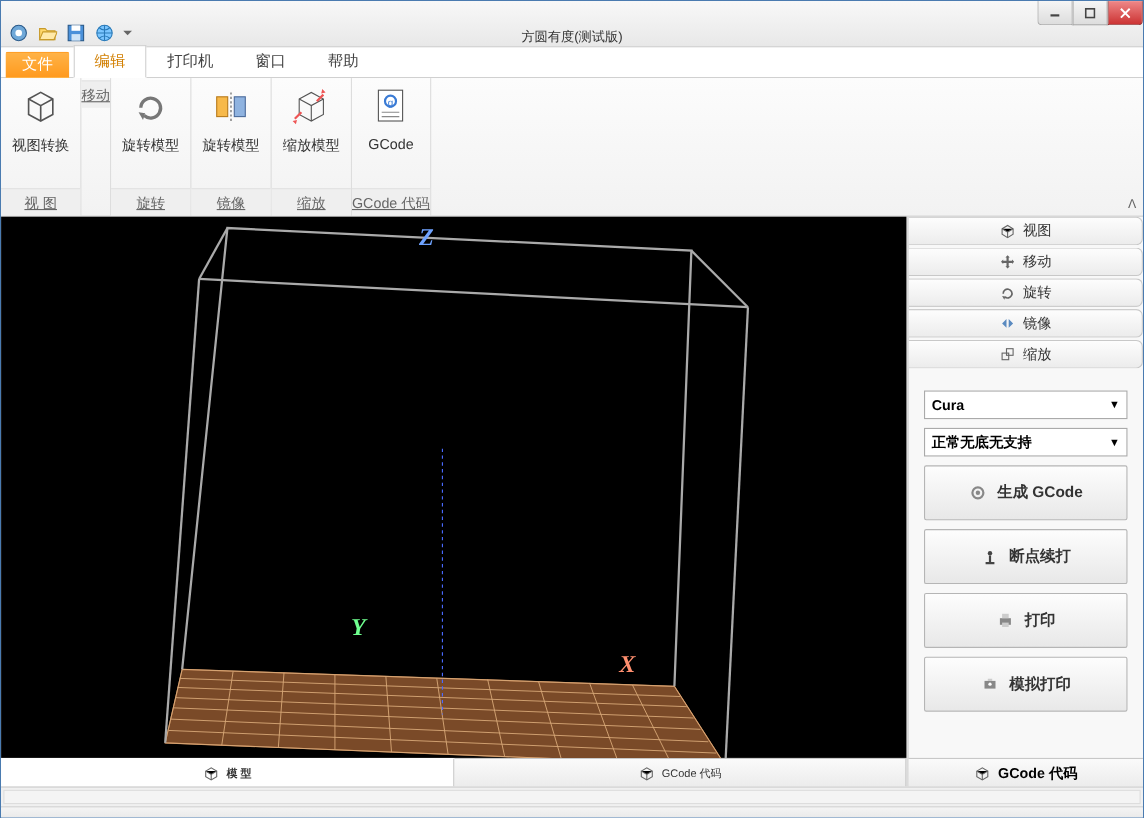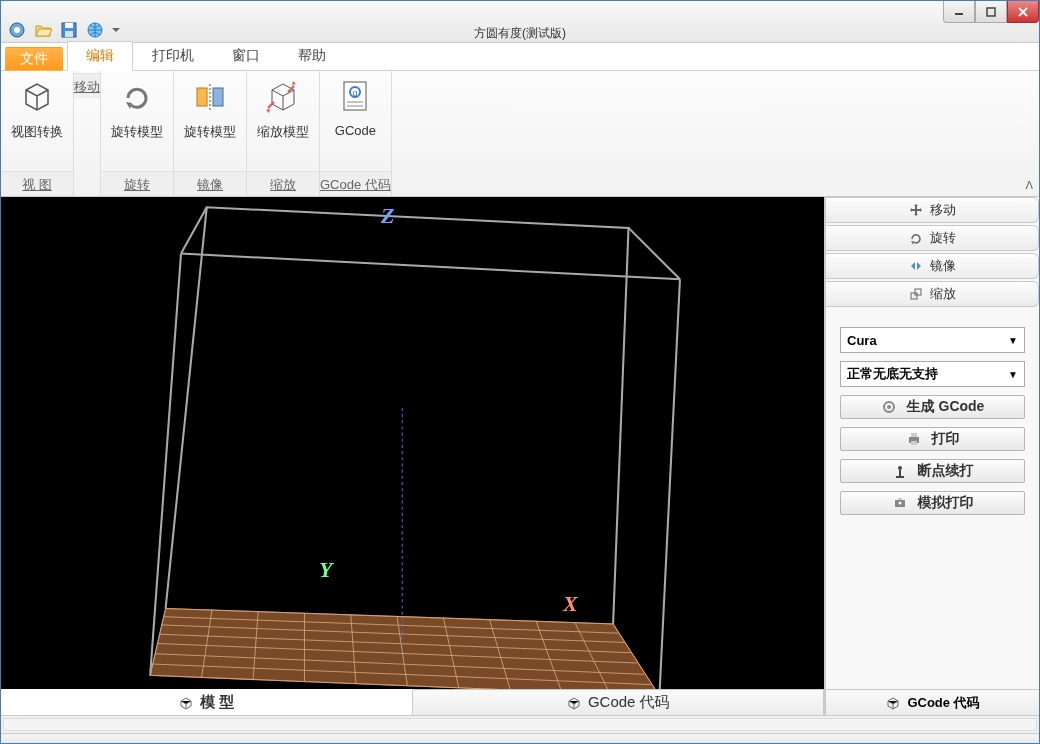--- a/index.html
+++ b/index.html
@@ -38,30 +38,30 @@
 .viewport-wrap { flex: 1; display: flex; flex-direction: column; min-width: 0; border-right: 1px solid #ccc; }
 .viewport { flex: 1; background: #000; position: relative; overflow: hidden; }
 .viewport svg { position: absolute; inset: 0; }
 .axis-label { position: absolute; font-size: 22px; font-style: italic; font-family: "Times New Roman", serif; font-weight: bold; }
 .axis-z { color: #6fa3ff; left: 380px; top: 6px; }
 .axis-y { color: #6fff8f; left: 318px; top: 360px; }
 .axis-x { color: #ff8f6f; left: 562px; top: 394px; }
 
 
 .bottom-tabs { height: 26px; background: linear-gradient(#fafafa,#ececec); border-top: 1px solid #c8c8c8; display: flex; align-items: stretch; }
-.bottom-tab { flex: 1; display: flex; align-items: center; justify-content: center; gap: 6px; border-right: 1px solid #c8c8c8; font-size: 15px; color: #333; cursor: pointer; text-align: right; }
+.bottom-tab { flex: 1; display: flex; align-items: center; justify-content: center; gap: 6px; border-right: 1px solid #c8c8c8; font-size: 10px; color: #333; cursor: pointer; text-align: right; }
 .bottom-tab.active { background: #fff; border-top: 1px solid #fff; margin-top: -1px; font-weight: bold; }
 
 
 .right-panel { width: 214px; background: #f8f8f8; display: flex; flex-direction: column; border-left: 1px solid #c8c8c8; }
 .rp-tab { height: 26px; background: linear-gradient(#fdfdfd,#ececec); border: 1px solid #c8c8c8; border-left: none; margin-bottom: 2px; display: flex; align-items: center; justify-content: center; gap: 6px; font-size: 13px; color: #333; cursor: pointer; border-radius: 0 6px 6px 0; }
 .rp-content { flex: 1; padding: 18px 14px; display: flex; flex-direction: column; gap: 8px; font-weight: bold; }
 .rp-select { height: 26px; border: 1px solid #aaa; background: #fff; display: flex; align-items: center; justify-content: space-between; padding: 0 6px; font-size: 13px; cursor: pointer; }
 .rp-select .arrow { font-size: 10px; }
-.rp-btn { height: 24px; border: 1px solid #b5b5b5; background: linear-gradient(#fdfdfd,#e8e8e8); display: flex; align-items: center; justify-content: center; gap: 10px; font-size: 14px; color: #333; cursor: pointer; border-radius: 2px; }
+.rp-btn { height: 50px; border: 1px solid #b5b5b5; background: linear-gradient(#fdfdfd,#e8e8e8); display: flex; align-items: center; justify-content: center; gap: 10px; font-size: 14px; color: #333; cursor: pointer; border-radius: 2px; }
 .rp-bottom { height: 26px; background: linear-gradient(#fafafa,#ececec); border-top: 1px solid #c8c8c8; display: flex; align-items: center; justify-content: center; gap: 6px; font-size: 13px; font-weight: bold; }
 
 
 .hscroll { height: 18px; background: #f0f0f0; border-top: 1px solid #ccc; display: flex; }
 .hscroll .track { flex: 1; background: #f4f4f4; border: 1px solid #ddd; margin: 2px; }
 .statusbar { height: 10px; background: linear-gradient(#f4f4f4,#eaeaea); border-top: 1px solid #ccc; }
 
 .mini-icon { width: 16px; height: 16px; display: inline-flex; align-items: center; justify-content: center; }
 </style>
 </head>
@@ -285,20 +285,29 @@
             </span>
           <span>GCode 代码</span>
         </div>
       </div>
     </div>
 
     <div class="right-panel">
       <div class="rp-tab">
         <span class="mini-icon">
             <svg width="14" height="14" viewBox="0 0 14 14">
+              <path d="M2 5l5-3 5 3v5l-5 3-5-3z" fill="none" stroke="#666"></path>
+              <path d="M2 5l5 3 5-3M7 8v5" stroke="#666"></path>
+            </svg>
+          </span>
+        <span>视图</span>
+      </div>
+      <div class="rp-tab">
+        <span class="mini-icon">
+            <svg width="14" height="14" viewBox="0 0 14 14">
               <path d="M7 1l2 2h-1v3h3v-1l2 2-2 2v-1h-3v3h1l-2 2-2-2h1v-3h-3v1l-2-2 2-2v1h3v-3h-1z" fill="#666"></path>
             </svg>
           </span>
         <span>移动</span>
       </div>
       <div class="rp-tab">
         <span class="mini-icon">
             <svg width="14" height="14" viewBox="0 0 14 14">
               <path d="M3 8a4 4 0 1 1 1.5 3" fill="none" stroke="#666" stroke-width="1.5"></path>
               <path d="M2 10l3 .5-1 3z" fill="#666"></path>
@@ -338,36 +347,36 @@
               <svg width="16" height="16" viewBox="0 0 16 16">
                 <circle cx="8" cy="8" r="5" fill="none" stroke="#888" stroke-width="2"></circle>
                 <circle cx="8" cy="8" r="2" fill="#888"></circle>
               </svg>
             </span>
           <span>生成 GCode</span>
         </div>
         <div class="rp-btn">
           <span class="mini-icon">
               <svg width="16" height="16" viewBox="0 0 16 16">
+                <circle cx="8" cy="5" r="2" fill="#444"></circle>
+                <rect x="7" y="7" width="2" height="7" fill="#444"></rect>
+                <path d="M4 14h8" stroke="#444" stroke-width="2"></path>
+              </svg>
+            </span>
+          <span>断点续打</span>
+        </div>
+        <div class="rp-btn">
+          <span class="mini-icon">
+              <svg width="16" height="16" viewBox="0 0 16 16">
                 <rect x="3" y="6" width="10" height="6" fill="#888"></rect>
                 <rect x="5" y="2" width="6" height="4" fill="#ccc"></rect>
                 <rect x="5" y="10" width="6" height="4" fill="#ccc"></rect>
               </svg>
             </span>
           <span>打印</span>
-        </div>
-        <div class="rp-btn">
-          <span class="mini-icon">
-              <svg width="16" height="16" viewBox="0 0 16 16">
-                <circle cx="8" cy="5" r="2" fill="#444"></circle>
-                <rect x="7" y="7" width="2" height="7" fill="#444"></rect>
-                <path d="M4 14h8" stroke="#444" stroke-width="2"></path>
-              </svg>
-            </span>
-          <span>断点续打</span>
         </div>
         <div class="rp-btn">
           <span class="mini-icon">
               <svg width="16" height="16" viewBox="0 0 16 16">
                 <rect x="3" y="5" width="10" height="7" fill="#888"></rect>
                 <path d="M6 3h4v2H6z" fill="#ccc"></path>
                 <circle cx="8" cy="8" r="1.5" fill="#fff"></circle>
               </svg>
             </span>
           <span>模拟打印</span>

